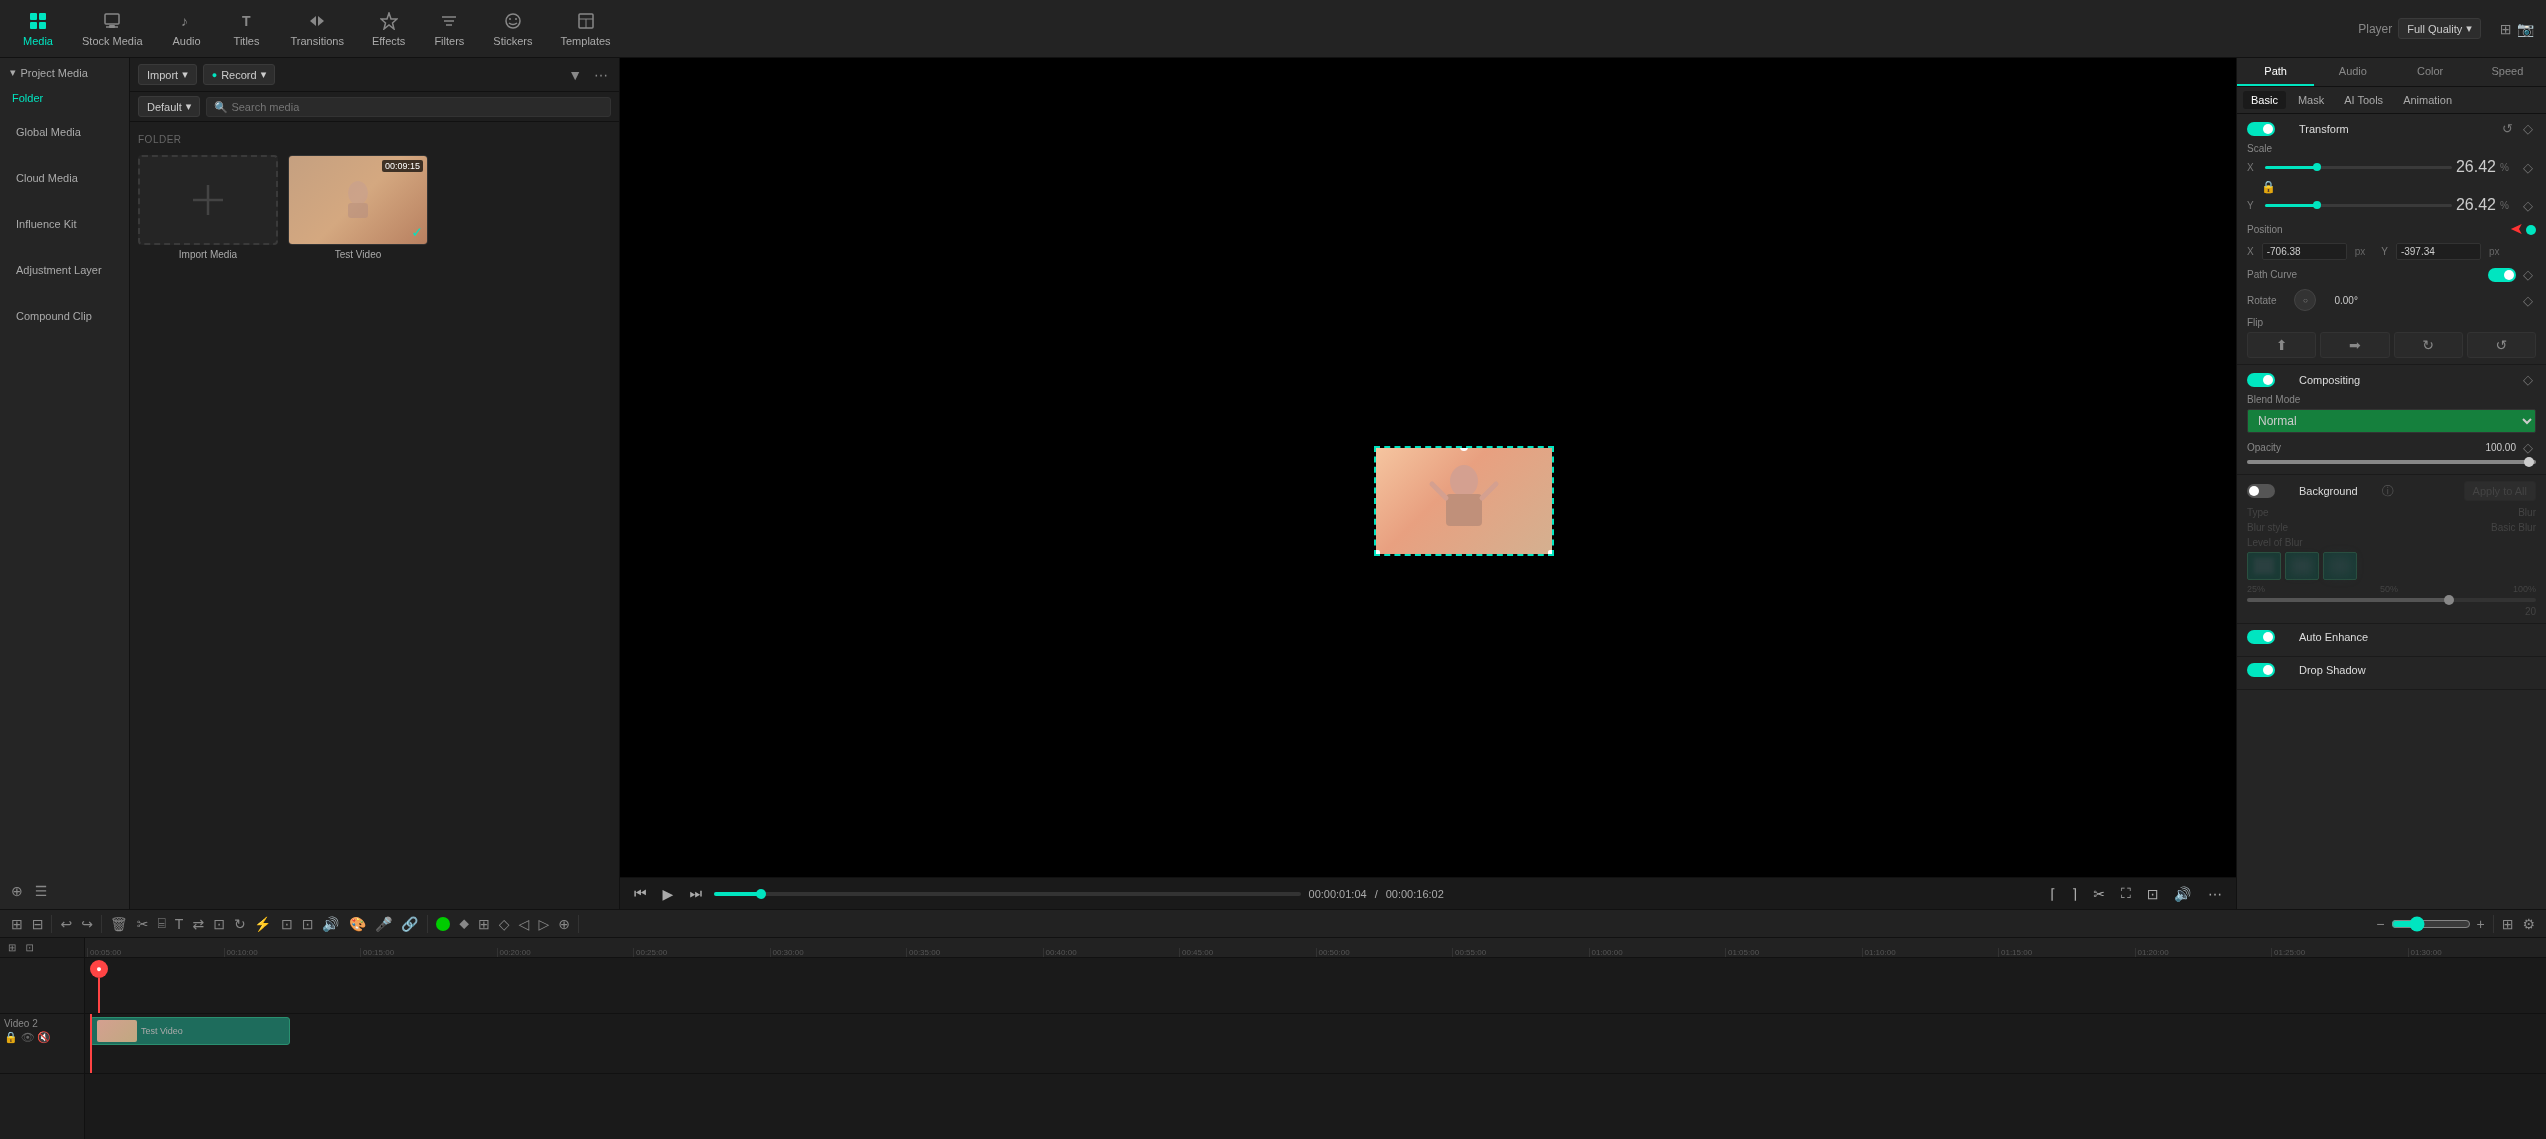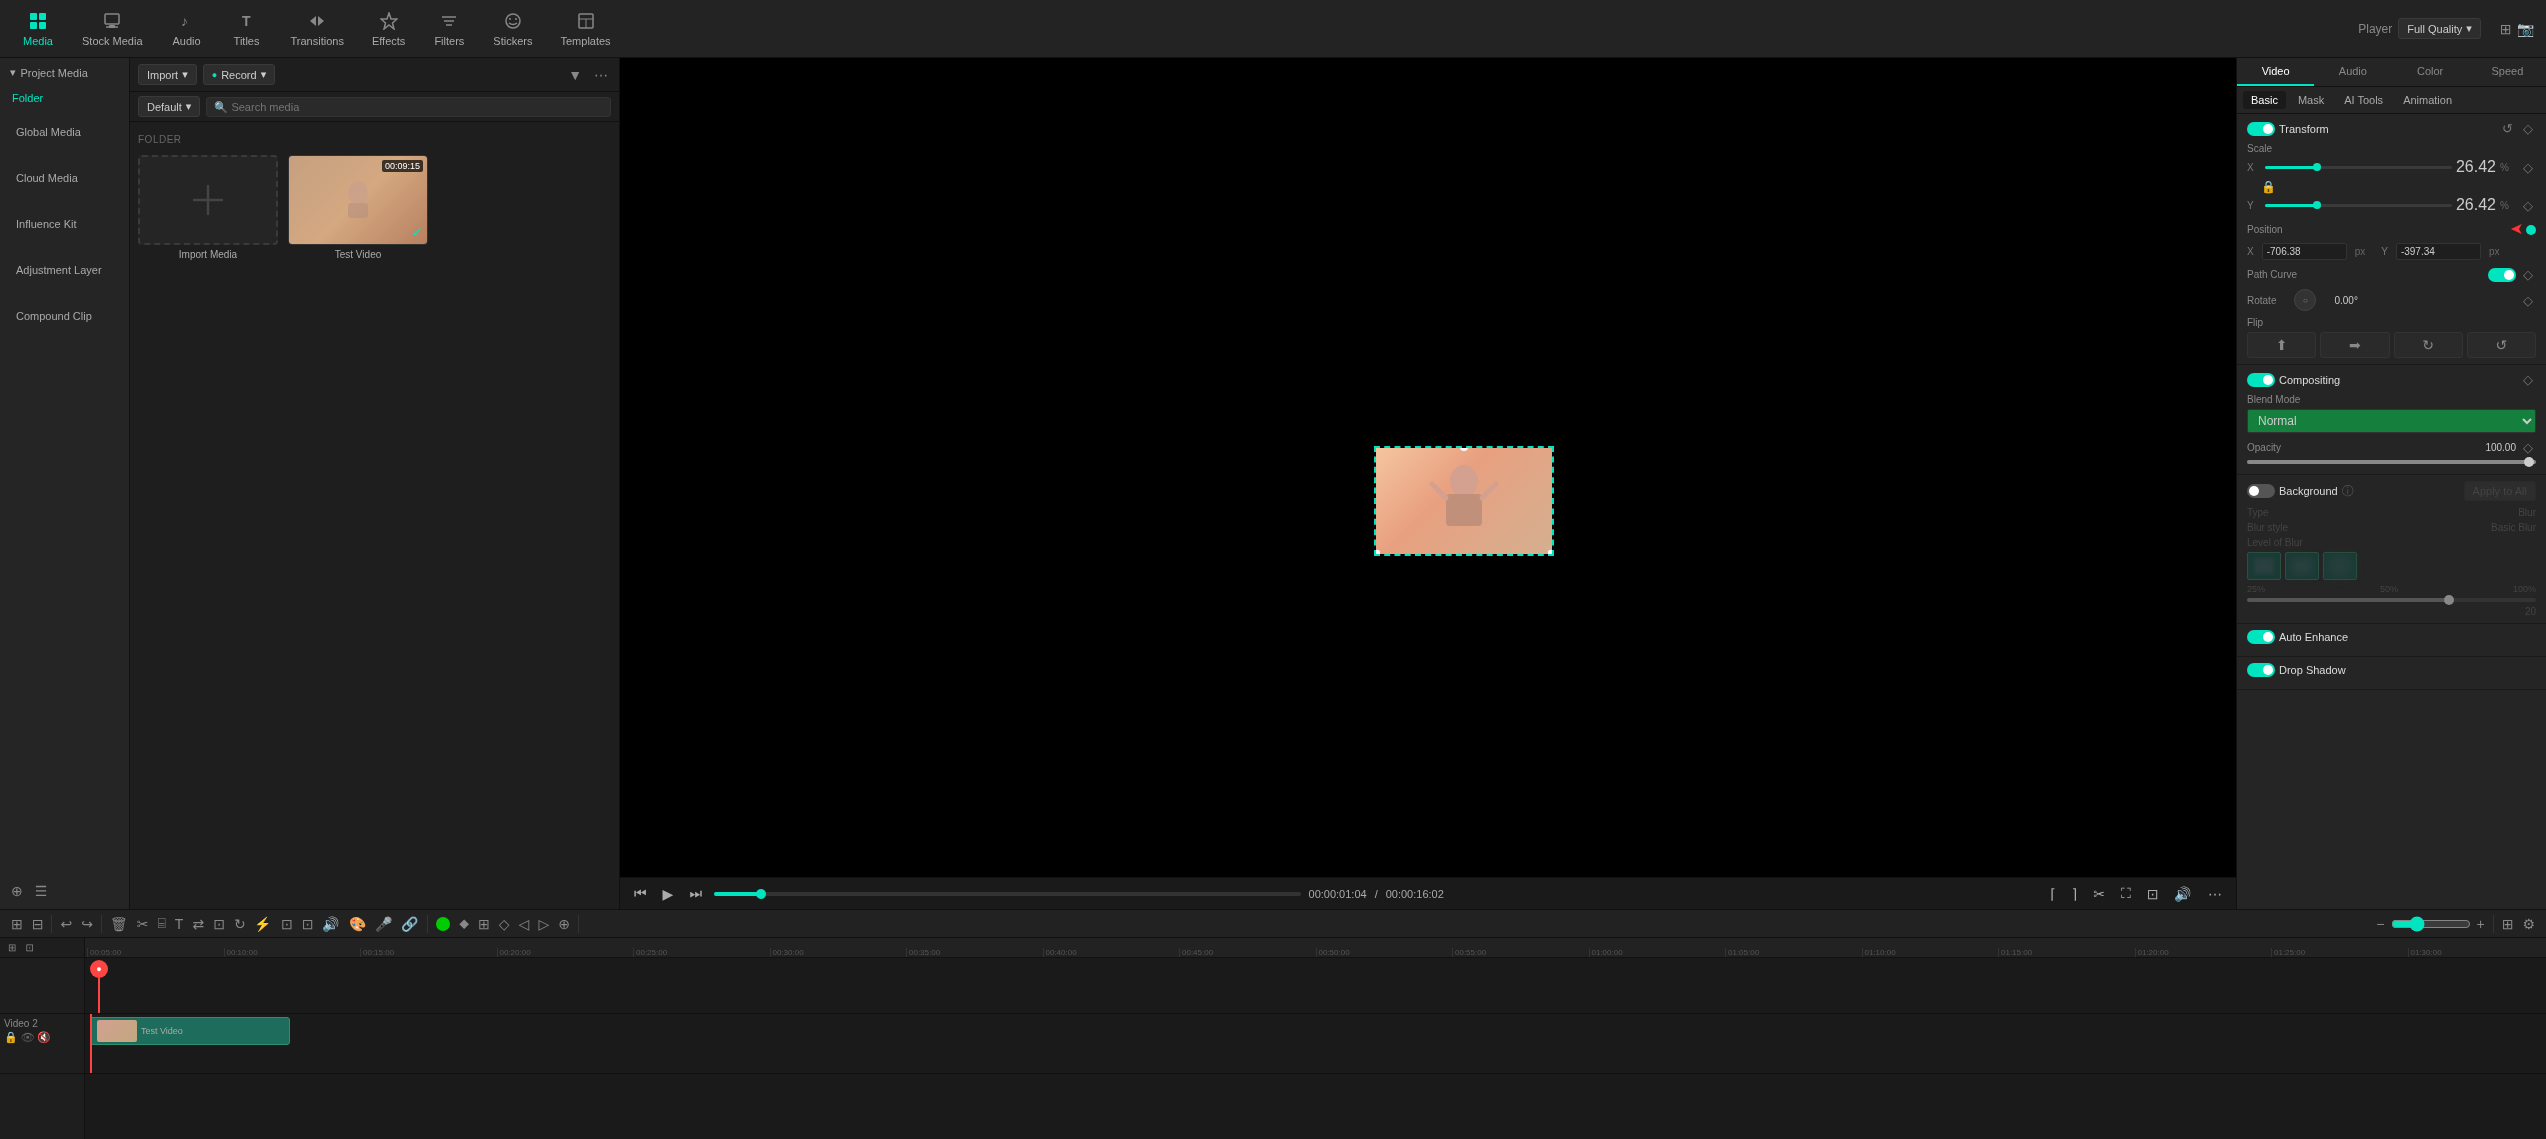--- a/index.html
+++ b/index.html
@@ -327,21 +327,21 @@
       display: flex;
       align-items: center;
       justify-content: space-between;
       margin-bottom: 6px;
     }
     .prop-section-title {
       font-size: 11px;
       color: #ddd;
       display: flex;
       align-items: center;
-      gap: 4px;
+      gap: 24px;
     }
     .toggle-on {
       width: 28px; height: 14px;
       background: #00e5c0;
       border-radius: 7px;
       position: relative;
       cursor: pointer;
     }
     .toggle-on::after {
       content: '';
@@ -904,21 +904,21 @@
       <button class="ctrl-btn">⛶</button>
       <button class="ctrl-btn">⊡</button>
       <button class="ctrl-btn">🔊</button>
       <button class="ctrl-btn">⋯</button>
     </div>
   </div>
 
   <div class="right-panel">
     <div class="right-tabs">
       <div class="right-tab active">
-        <span>Video</span>
+        <span>Path</span>
       </div>
       <div class="right-tab">
         <span>Audio</span>
       </div>
       <div class="right-tab">
         <span>Color</span>
       </div>
       <div class="right-tab">
         <span>Speed</span>
       </div>

